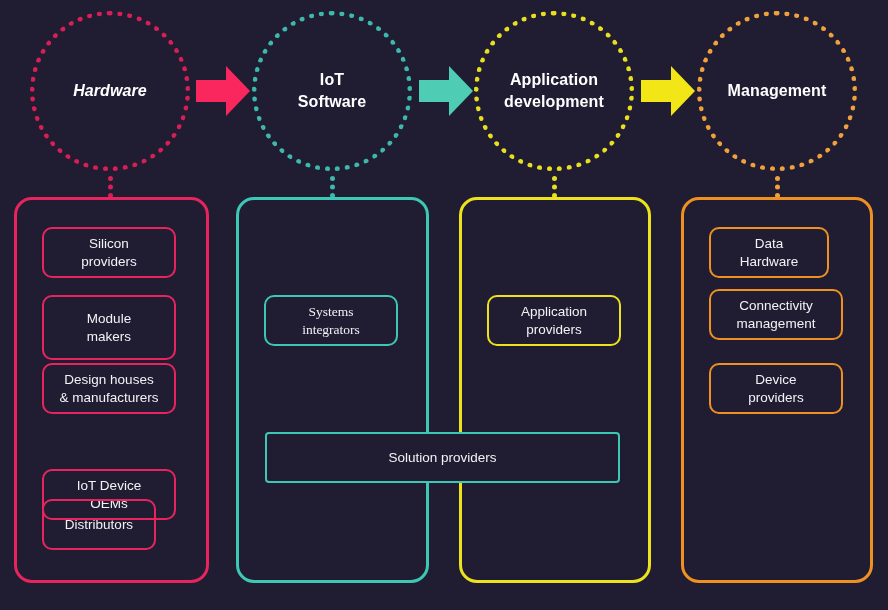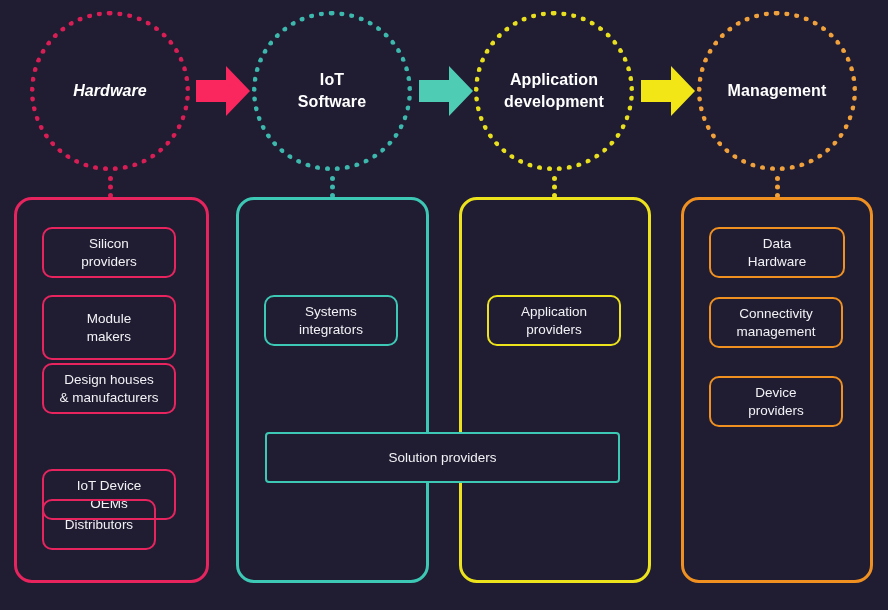--- a/index.html
+++ b/index.html
@@ -181,55 +181,55 @@
 
   <div class="item-box" style="left:42px; top:499px; width:114px; height:51px; border-color:#e8245e;">
     <div class="item-label">
       <span>Distributors</span>
     </div>
   </div>
 
   <div class="column" style="left:236px; top:197px; width:193px; height:386px; border-color:#3cc8b4;">
   </div>
 
-  <div class="item-box" style="left:264px; top:295px; width:134px; height:51px; border-color:#3cc8b4;">
+  <div class="item-box" style="left:264px; top:295px; width:134px; height:51px; border-color:#3cc8b4;font-family:Liberation Serif, serif;">
     <div class="item-label">
       <span>Systems</span><br>
       <span>integrators</span>
     </div>
   </div>
 
   <div class="column" style="left:459px; top:197px; width:192px; height:386px; border-color:#ece31c;">
   </div>
 
   <div class="item-box" style="left:487px; top:295px; width:134px; height:51px; border-color:#ece31c;">
     <div class="item-label">
       <span>Application</span><br>
       <span>providers</span>
     </div>
   </div>
 
   <div class="column" style="left:681px; top:197px; width:192px; height:386px; border-color:#ef9021;">
   </div>
 
-  <div class="item-box" style="left:709px; top:227px; width:136px; height:51px; border-color:#ef9021;">
+  <div class="item-box" style="left:709px; top:227px; width:120px; height:51px; border-color:#ef9021;">
     <div class="item-label">
       <span>Data</span><br>
       <span>Hardware</span>
     </div>
   </div>
 
-  <div class="item-box" style="left:709px; top:297px; width:134px; height:51px; border-color:#ef9021;justify-content:center;">
+  <div class="item-box" style="left:709px; top:289px; width:134px; height:51px; border-color:#ef9021;justify-content:center;">
     <div class="item-label">
       <span>Connectivity</span><br>
       <span>management</span>
     </div>
   </div>
 
-  <div class="item-box" style="left:709px; top:363px; width:134px; height:51px; border-color:#ef9021;margin-top:13px;">
+  <div class="item-box" style="left:709px; top:363px; width:134px; height:51px; border-color:#ef9021;">
     <div class="item-label">
       <span>Device</span><br>
       <span>providers</span>
     </div>
   </div>
 
   <div class="wide-box" style="left:265px; top:432px; width:355px; height:51px; border-color:#3cc8b4;">
     <div class="item-label">Solution providers</div>
   </div>
 

